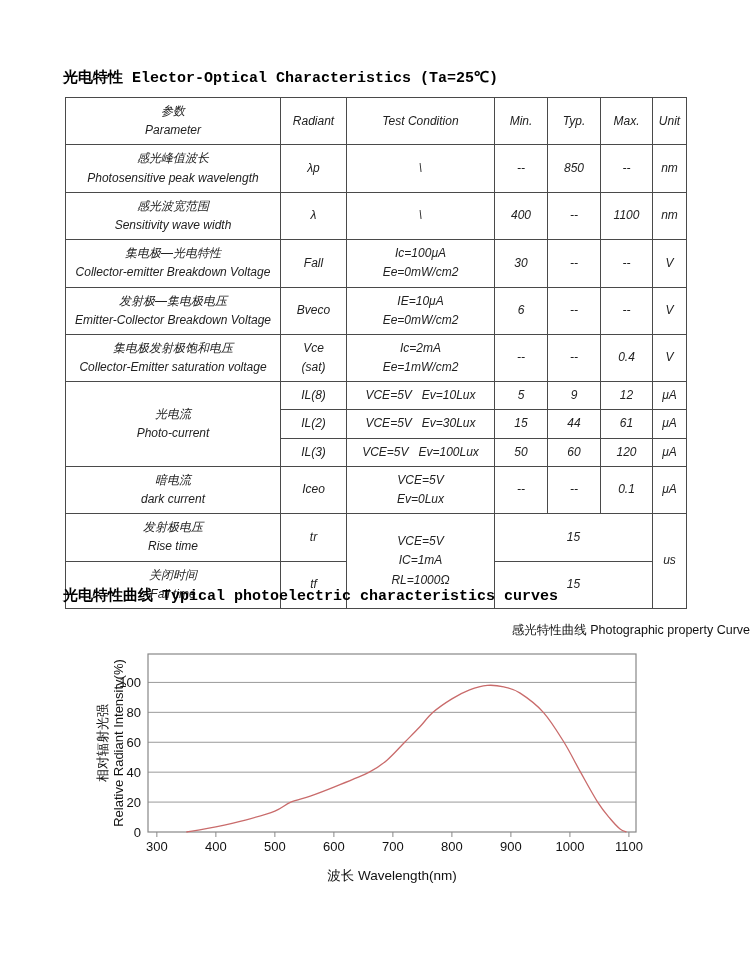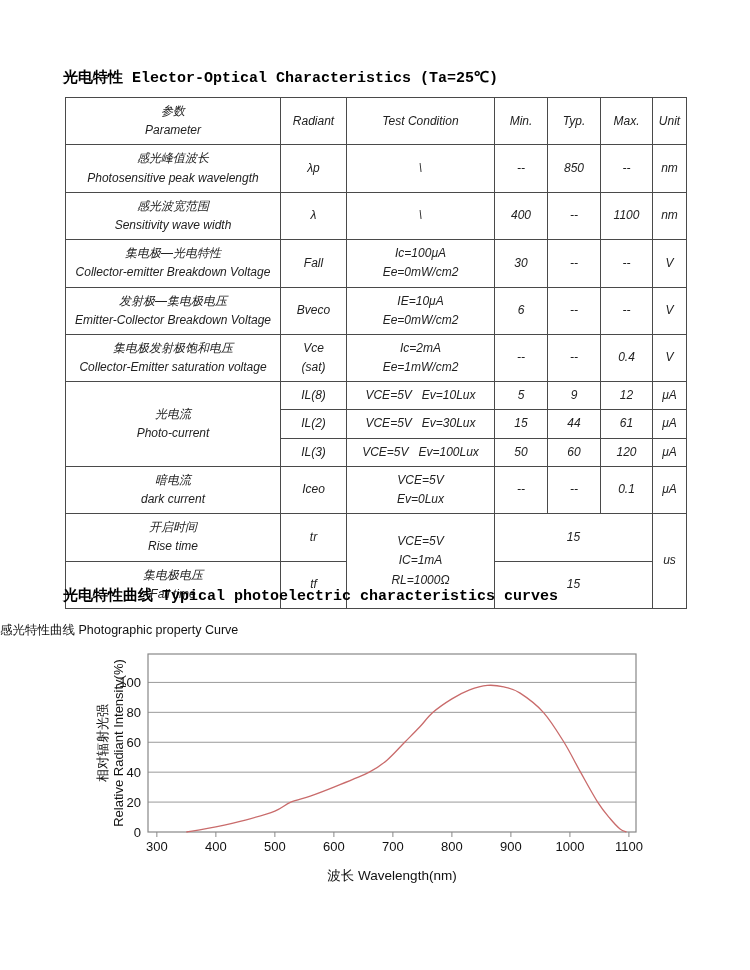--- a/index.html
+++ b/index.html
@@ -45,21 +45,21 @@
     font-size:12px;
     line-height:1.6;
     padding:4px 2px;
     color:#222;
   }
   table.spec td div, table.spec th div { white-space:pre-wrap; }
 
   .chart-title {
     position:absolute; left:0; top:622px;
     width:750px;
-    text-align:left;
+    text-align:right;
     font-size:12.5px;
     color:#111;
   }
   #chart-svg { position:absolute; left:92px; top:644px; }
 </style>
 </head>
 <body>
 
 <div class="page">
 
@@ -298,41 +298,41 @@
           </td>
           <td>
             <div>0.1</div>
           </td>
           <td>
             <div>μA</div>
           </td>
         </tr>
         <tr>
           <td>
-            <div>开启时间</div>
+            <div>发射极电压</div>
             <div>Rise time</div>
           </td>
           <td>
             <div>tr</div>
           </td>
           <td rowspan="2">
             <div>VCE=5V</div>
             <div>IC=1mA</div>
             <div>RL=1000Ω</div>
           </td>
           <td colspan="3">
             <div>15</div>
           </td>
           <td rowspan="2">
             <div>us</div>
           </td>
         </tr>
         <tr>
           <td>
-            <div>集电极电压</div>
+            <div>关闭时间</div>
             <div>Fall time</div>
           </td>
           <td>
             <div>tf</div>
           </td>
           <td colspan="3">
             <div>15</div>
           </td>
         </tr>
       </tbody>

